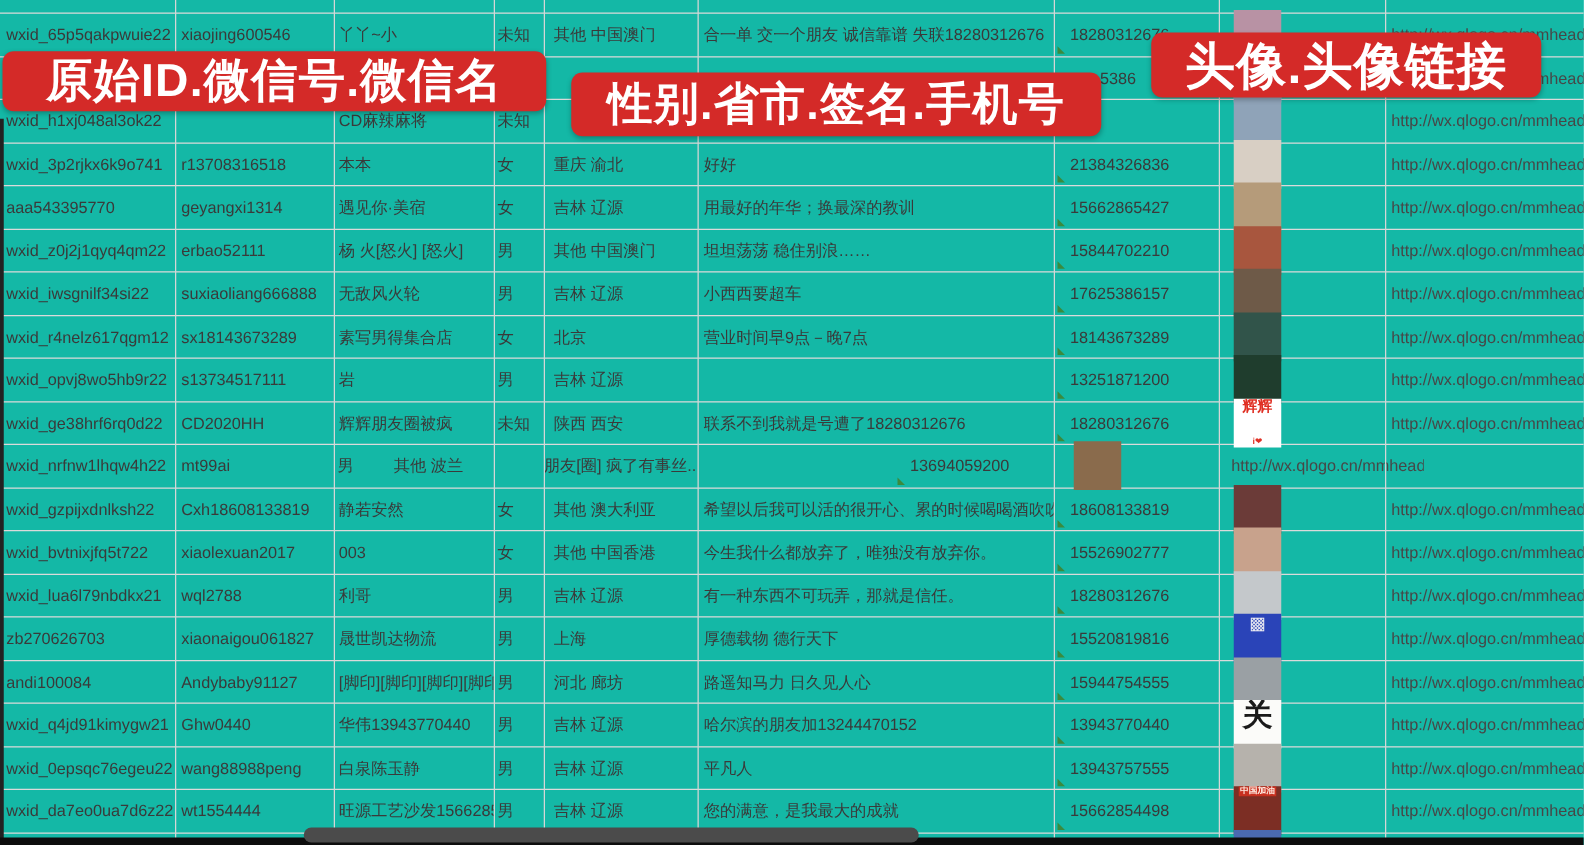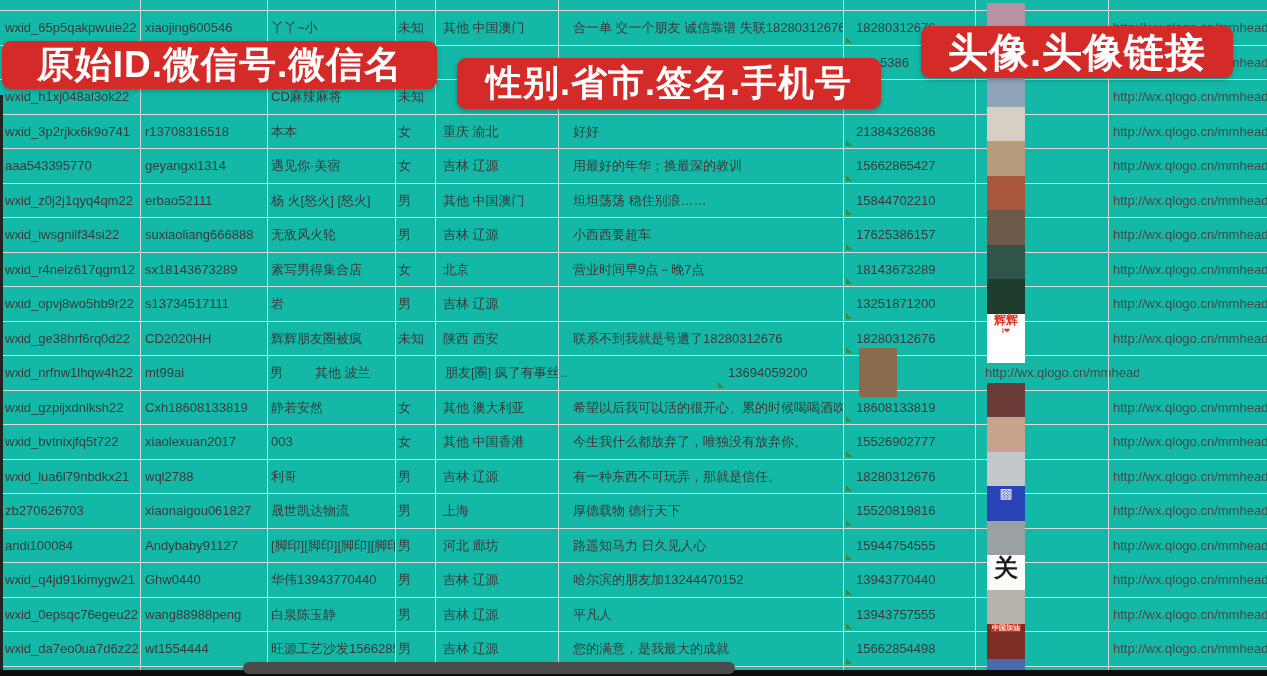--- a/index.html
+++ b/index.html
@@ -13,28 +13,28 @@
   #sheet{position:absolute;inset:0;}
   .top-partial{height:11px;border-bottom:1px solid #dadada;box-sizing:border-box;}
   .row{display:flex;height:34.5px;box-sizing:border-box;border-bottom:1px solid #dadada;align-items:center;}
   .cell{height:100%;box-sizing:border-box;display:flex;align-items:center;overflow:hidden;white-space:nowrap;position:relative;flex:none;}
   .cell .txt{font-size:13px;line-height:1;}
   .c-id{width:140px;padding-left:5px;}
   .c-wxno{width:127px;padding-left:5px;}
   .c-name{width:128px;padding-left:4px;}
   .c-gender{width:40px;padding-left:3px;}
   .c-region{width:123px;padding-left:8px;}
-  .c-sig{width:285px;padding-left:15px;}
+  .c-sig{width:285px;padding-left:5px;}
   .c-phone{width:132px;padding-left:13px;align-items:center;}
   .c-avatar{width:133px;padding-left:12px;overflow:visible;}
   .c-url{width:159px;padding-left:5px;color:#474747;}
   .gmark{position:absolute;left:3px;bottom:2px;width:0;height:0;
          border-left:6px solid #3b8a3e;border-top:6px solid transparent;}
-  .avatar{width:38px;height:49px;flex:none;display:flex;flex-direction:column;
-          align-items:center;justify-content:flex-start;overflow:hidden;}
+  .avatar{width:38px;height:39px;flex:none;display:flex;flex-direction:column;
+          align-items:center;justify-content:space-between;overflow:hidden;}
   .avatar span{display:block;font-weight:bold;line-height:1.1;padding:0 1px;}
   .avatar .sub{font-size:7px;font-weight:bold;}
   
   .vline{position:absolute;top:0;bottom:0;width:1px;background:#d6d6d6;z-index:1;}
   
   .banner{position:absolute;z-index:10;background:#d42a28;border-radius:9px;
           color:#fff;font-weight:bold;display:flex;align-items:center;justify-content:center;
           box-shadow:0 2px 4px rgba(0,0,0,0.25);letter-spacing:1px;white-space:nowrap;}
   #banner-id{left:2px;top:41px;width:435px;height:48px;font-size:37px;}
   #banner-info{left:457px;top:58px;width:424px;height:51px;font-size:36px;}

